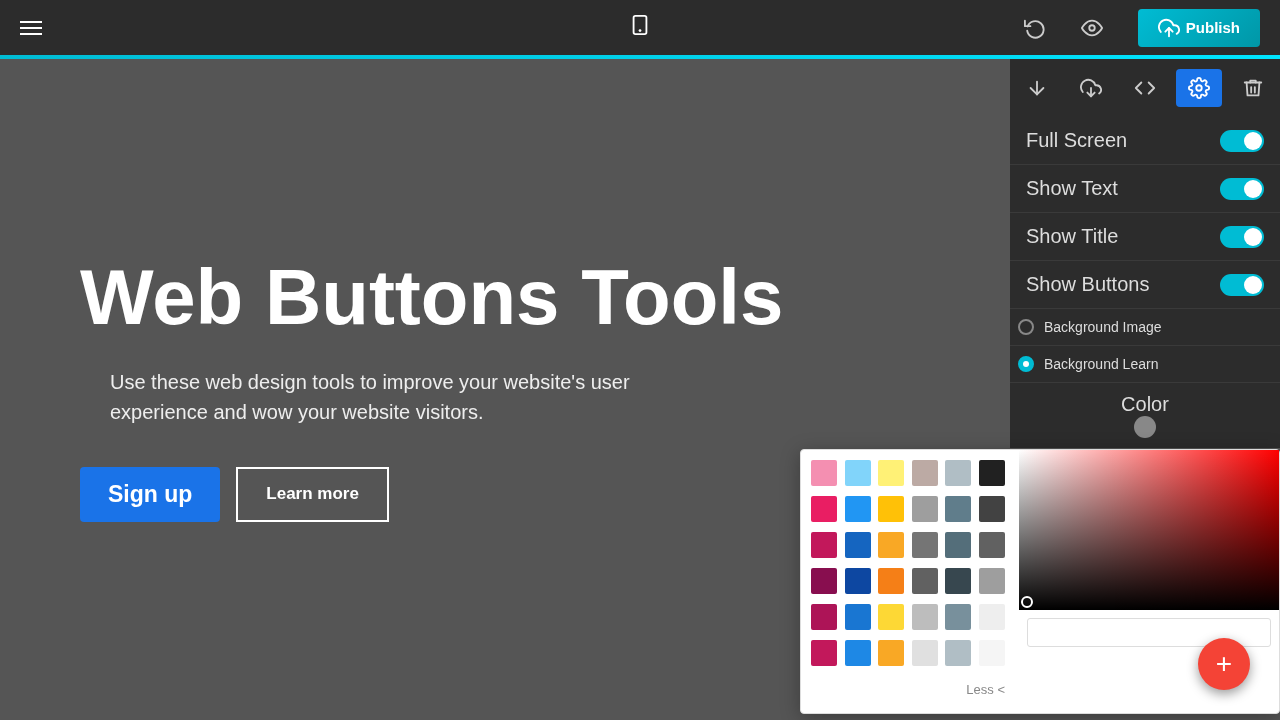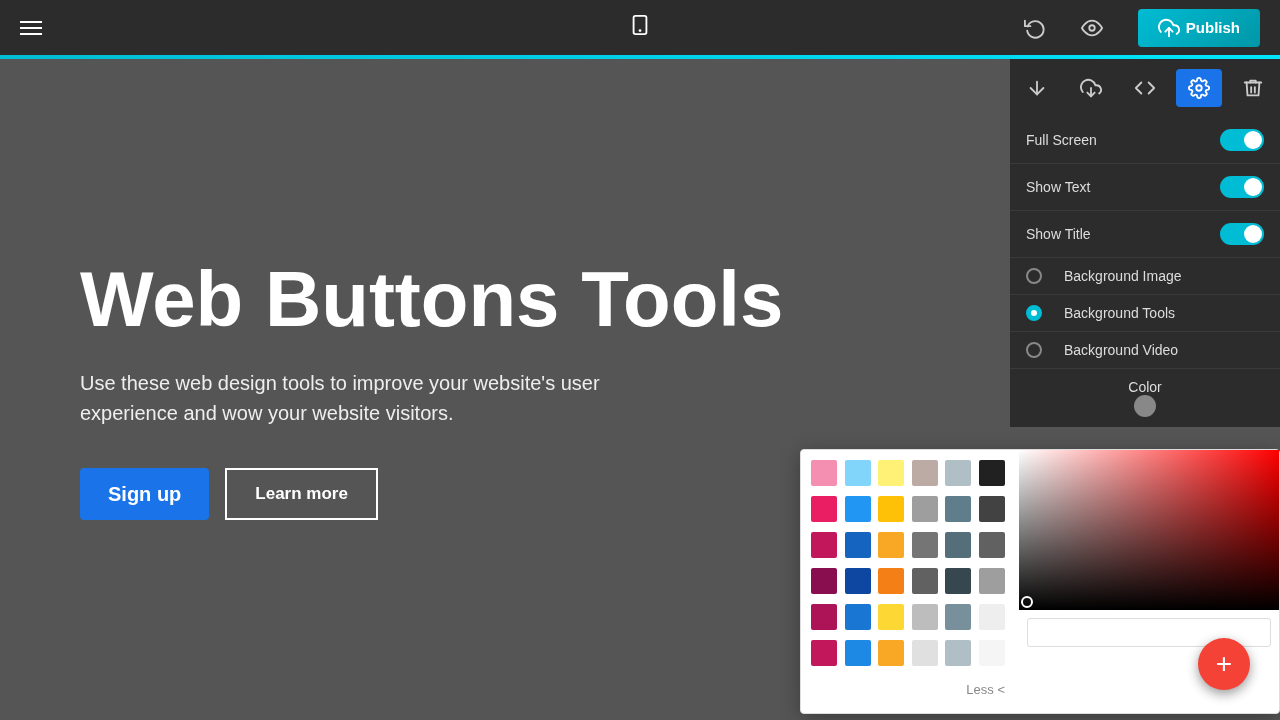--- a/index.html
+++ b/index.html
@@ -68,28 +68,29 @@
       color: #fff;
       line-height: 1.05;
       margin-bottom: 28px;
     }
     .hero-text {
       font-size: 20px;
       color: #eee;
       margin-bottom: 40px;
       max-width: 560px;
       line-height: 1.5;
+      margin-left: 30px;
     }
     .hero-buttons { display: flex; gap: 16px; }
     .btn-signup {
       background: #1a73e8;
       color: #fff;
       border: none;
       padding: 14px 28px;
-      font-size: 20px;
+      font-size: 23px;
       border-radius: 4px;
       cursor: pointer;
       font-weight: 600;
     }
     .btn-learn {
       background: transparent;
       color: #fff;
       border: 2px solid #fff;
       padding: 14px 28px;
       font-size: 17px;
@@ -133,21 +134,21 @@
     }
     .settings-row {
       display: flex;
       align-items: center;
       justify-content: space-between;
       padding: 12px 16px;
       border-bottom: 1px solid #3a3a3a;
     }
     .settings-label {
       color: #ddd;
-      font-size: 14px;
+      font-size: 20px;
     }
 
     
     .toggle {
       width: 44px;
       height: 22px;
       border-radius: 11px;
       background: #00bcd4;
       position: relative;
       cursor: pointer;
@@ -162,23 +163,23 @@
       border-radius: 50%;
       top: 2px;
       right: 2px;
       transition: left 0.2s;
     }
 
     
     .radio-row {
       display: flex;
       align-items: center;
-      padding: 10px 16px;
+      padding: 10px 8px;
       border-bottom: 1px solid #3a3a3a;
-      gap: 22px;
+      gap: 10px;
     }
     .radio-circle {
       width: 16px;
       height: 16px;
       border-radius: 50%;
       border: 2px solid #888;
       display: inline-flex;
       align-items: center;
       justify-content: center;
       cursor: pointer;
@@ -414,32 +415,32 @@
         <div class="toggle"></div>
       </div>
       <div class="settings-row">
         <span class="settings-label">Show Text</span>
         <div class="toggle"></div>
       </div>
       <div class="settings-row">
         <span class="settings-label">Show Title</span>
         <div class="toggle"></div>
       </div>
+      <div class="settings-row">
+        <span class="settings-label">Show Buttons</span>
+        <div class="toggle"></div>
+      </div>
 
       <div class="radio-row">
         <div class="radio-circle"></div>
         <span class="radio-label">Background Image</span>
       </div>
       <div class="radio-row">
         <div class="radio-circle selected"></div>
-        <span class="radio-label">Background Tools</span>
-      </div>
-      <div class="radio-row">
-        <div class="radio-circle"></div>
-        <span class="radio-label">Background Video</span>
+        <span class="radio-label">Background Learn</span>
       </div>
       <div class="color-row">
         <span class="settings-label">Color</span>
         <div class="color-circle"></div>
       </div>
     </div>
   </div>
 
   <div class="color-picker-popup">
     <div class="color-picker-inner">

